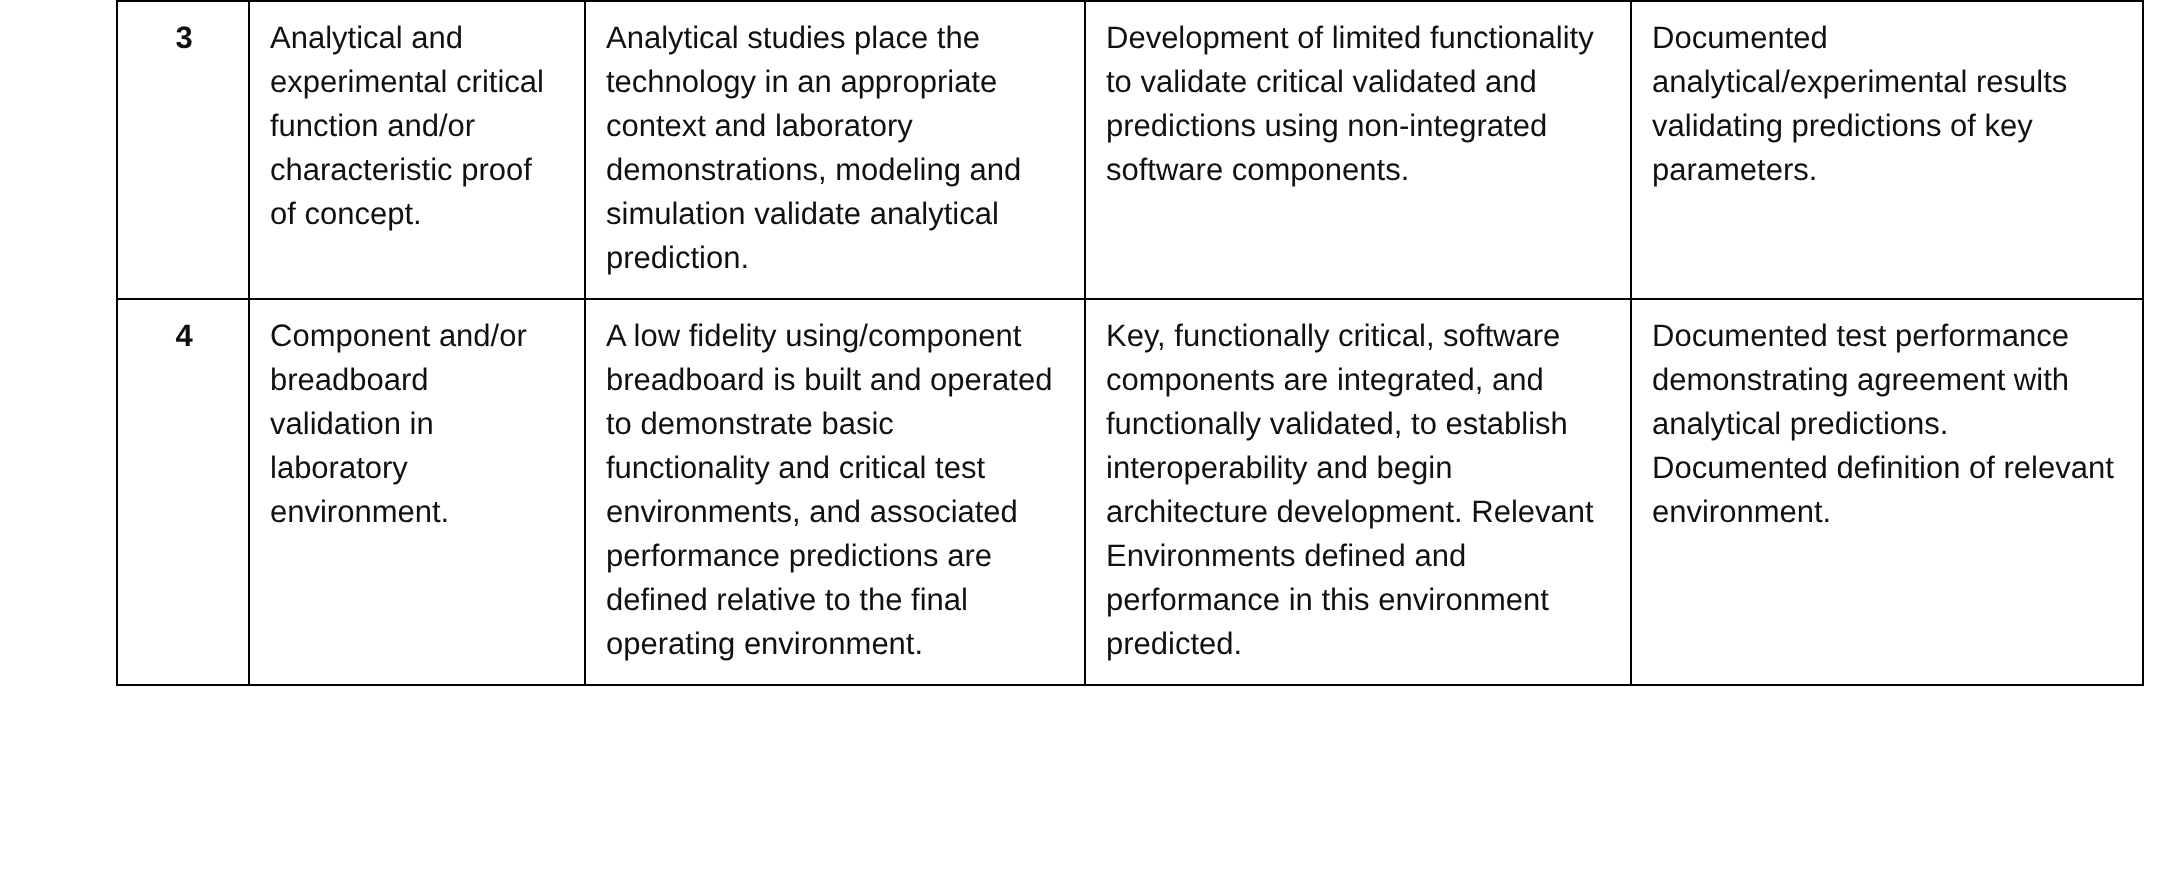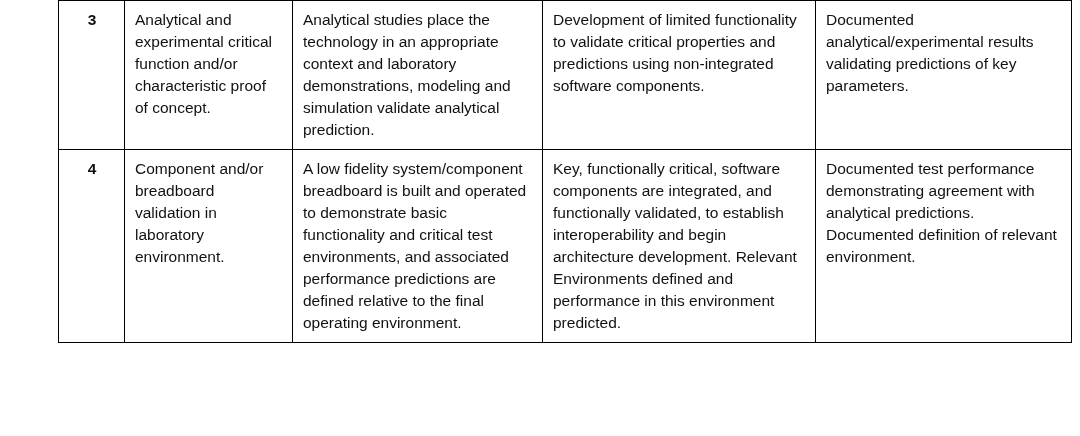--- a/index.html
+++ b/index.html
@@ -62,25 +62,25 @@
       <col class="c-def">
       <col class="c-desc">
       <col class="c-sw">
       <col class="c-evid">
     </colgroup>
     <tbody>
       <tr class="row-3">
         <td class="level-cell">3</td>
         <td>Analytical and experimental critical function and/or characteristic proof of concept.</td>
         <td>Analytical studies place the technology in an appropriate context and laboratory demonstrations, modeling and simulation validate analytical prediction.</td>
-        <td>Development of limited functionality to validate critical properties and predictions using non-integrated software components.</td>
+        <td>Development of limited functionality to validate critical validated and predictions using non-integrated software components.</td>
         <td>Documented analytical/experimental results validating predictions of key parameters.</td>
       </tr>
       <tr class="row-4">
         <td class="level-cell">4</td>
         <td>Component and/or breadboard validation in laboratory environment.</td>
-        <td>A low fidelity system/component breadboard is built and operated to demonstrate basic functionality and critical test environments, and associated performance predictions are defined relative to the final operating environment.</td>
+        <td>A low fidelity using/component breadboard is built and operated to demonstrate basic functionality and critical test environments, and associated performance predictions are defined relative to the final operating environment.</td>
         <td>Key, functionally critical, software components are integrated, and functionally validated, to establish interoperability and begin architecture development. Relevant Environments defined and performance in this environment predicted.</td>
         <td>Documented test performance demonstrating agreement with analytical predictions. Documented definition of relevant environment.</td>
       </tr>
     </tbody>
   </table>
 </div>
 
 </body></html>

